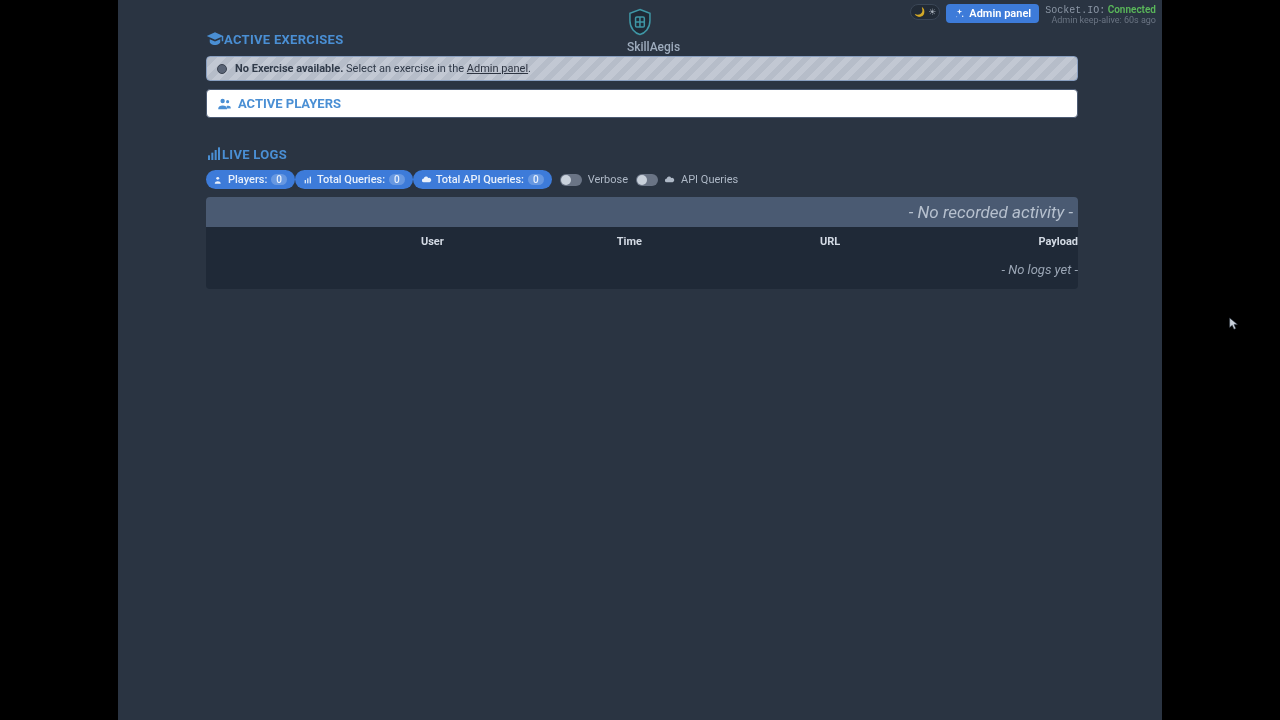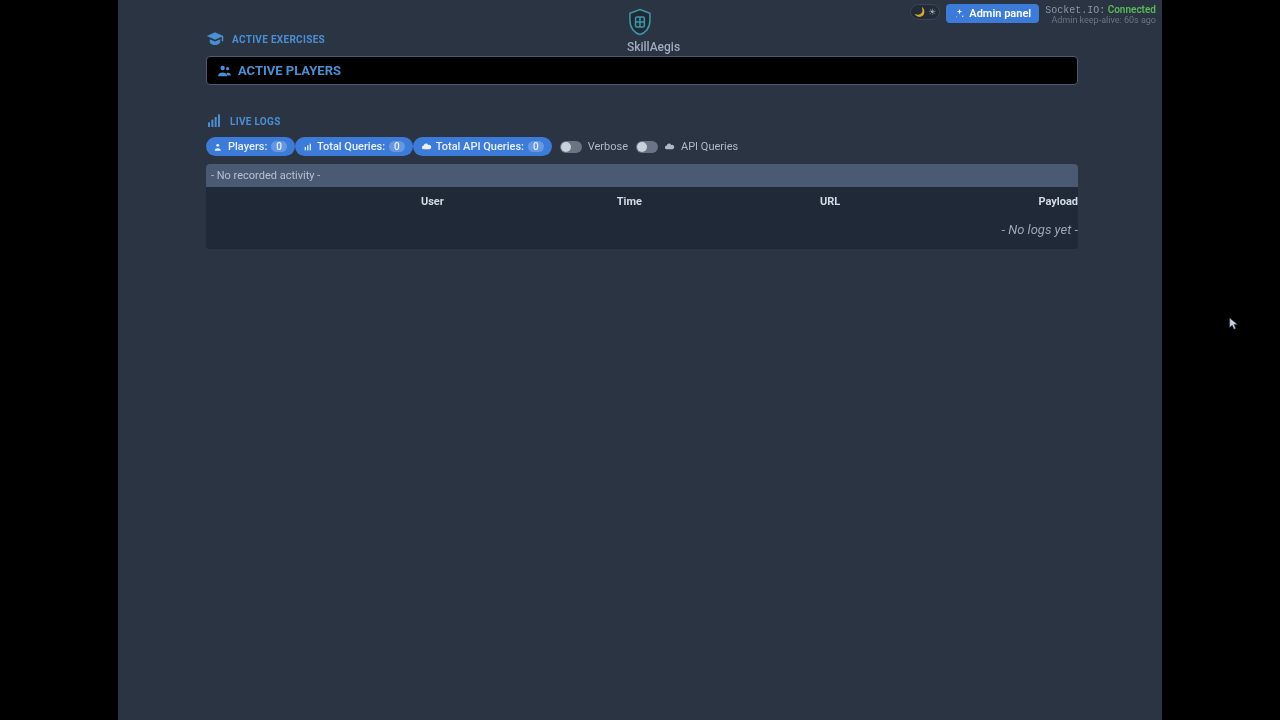--- a/index.html
+++ b/index.html
@@ -66,23 +66,23 @@
   .brand-name { font-size: 12px; color: #9eacbd; font-weight: 500; margin-left: 27px; }
   .content {
     position: absolute;
     top: 30px;
     left: 88px;
     right: 84px;
   }
   .section-title {
     display: flex;
     align-items: center;
-    gap: 8px;
+    gap: 0;
     color: #4a8fd4;
-    font-size: 10px;
+    font-size: 13px;
     font-weight: 700;
     letter-spacing: .3px;
     margin-bottom: 8px;
   }
   .icon { display: inline-flex; align-items: center; justify-content: center; }
   .notice {
     background: repeating-linear-gradient(-45deg, #b6bdc9 0 6px, #c2c8d3 6px 12px);
     border: 1px solid #899fc0;
     border-radius: 4px;
     padding: 5px 10px;
@@ -93,21 +93,21 @@
     gap: 8px;
   }
   .notice .dot {
     width: 10px; height: 10px; border-radius: 50%;
     background: #5a6476; border: 1px solid #3a4250;
   }
   .notice b { font-weight: 700; }
   .notice .link { text-decoration: underline; color: #2e3542; }
   .players-bar {
     margin-top: 8px;
-    background: #000000;
+    background: #ffffff;
     border: 1px solid #4c5b73;
     border-radius: 4px;
     padding: 6px 10px;
     display: flex;
     align-items: flex-end;
     gap: 6px;
     color: #4a8fd4;
     font-size: 13px;
     font-weight: 700;
   }
@@ -137,22 +137,23 @@
   }
   .toggle-sw::after {
     content: ""; position: absolute; width: 10px; height: 10px; top: 1px; left: 1px;
     background: #c9d1db; border-radius: 50%;
   }
   .toggle-group { display: inline-flex; align-items: center; gap: 6px; color: #aeb8c6; margin-left: 8px; }
   .activity-strip {
     margin-top: 8px;
     background: #4a5a72;
     border-radius: 4px 4px 0 0;
-    text-align: left;
-    font-size: 11px;
+    text-align: right;
+    font-style: italic;
+    font-size: 17px;
     color: #b6c0ce;
     padding: 5px;
   }
   .logs-table {
     background: #1f2937;
     border-radius: 0 0 4px 4px;
     padding-bottom: 6px;
   }
   .th-row {
     display: grid;
@@ -224,20 +225,27 @@
 
     <div class="section-title">
       <span class="icon">
         <svg width="18" height="18" viewBox="0 0 24 24" fill="#4a8fd4">
             <path d="M12 3L1 8l11 5 9-4.09V15h2V8L12 3zM5 12.18v3.32C5 17.9 8.13 20 12 20s7-2.1 7-4.5v-3.32l-7 3.18-7-3.18z"></path>
           </svg>
       </span>
       <span>ACTIVE EXERCISES</span>
     </div>
 
+    <div class="notice">
+      <span class="dot"></span>
+      <span>
+        <b>No Exercise available.</b>
+        <span>Select an exercise in the </span><span class="link">Admin panel</span><span>.</span>
+      </span>
+    </div>
 
     <div class="players-bar">
       <span class="icon">
         <svg width="15" height="15" viewBox="0 0 24 24" fill="#4a8fd4">
             <circle cx="9" cy="8" r="3.5"></circle>
             <circle cx="17" cy="9" r="2.5"></circle>
             <path d="M2 20c0-3.3 3.1-5 7-5s7 1.7 7 5v1H2v-1z"></path>
             <path d="M16 20c0-1.9.2-2.6-.9-3.9 1-.5 2.2-.6 2.9-.6 2.6 0 4 1.2 4 3.5V20h-6z"></path>
           </svg>
       </span>

